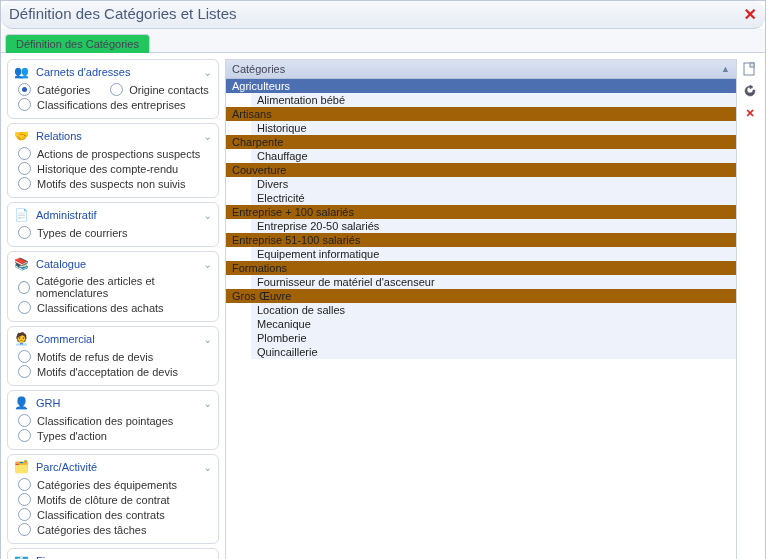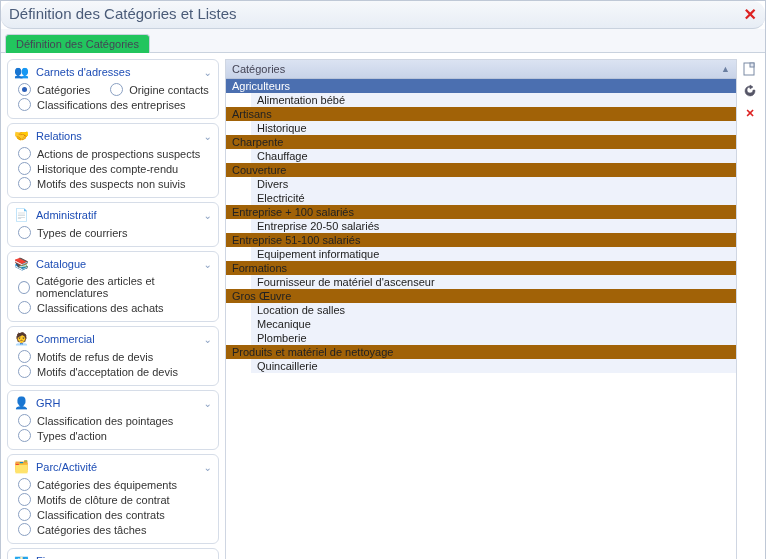--- a/index.html
+++ b/index.html
@@ -358,21 +358,20 @@
             <div class="row even">Entreprise + 100 salariés</div>
             <div class="row odd">Entreprise 20-50 salariés</div>
             <div class="row even">Entreprise 51-100 salariés</div>
             <div class="row odd">Equipement informatique</div>
             <div class="row even">Formations</div>
             <div class="row odd">Fournisseur de matériel d'ascenseur</div>
             <div class="row even">Gros Œuvre</div>
             <div class="row odd">Location de salles</div>
             <div class="row odd">Mecanique</div>
             <div class="row odd">Plomberie</div>
-            <div class="row even">Produits et matériel de nettoyage</div>
             <div class="row odd">Quincaillerie</div>
           </div>
       </div>
       <div class="sidetools">
         <div class="tool" title="">
           <svg width="14" height="14">
               <rect x="1" y="1" width="10" height="12" fill="#fff" stroke="#7a8aa4"></rect>
               <rect x="7" y="1" width="4" height="4" fill="#e3e8f2" stroke="#7a8aa4"></rect>
             </svg>
         </div>

